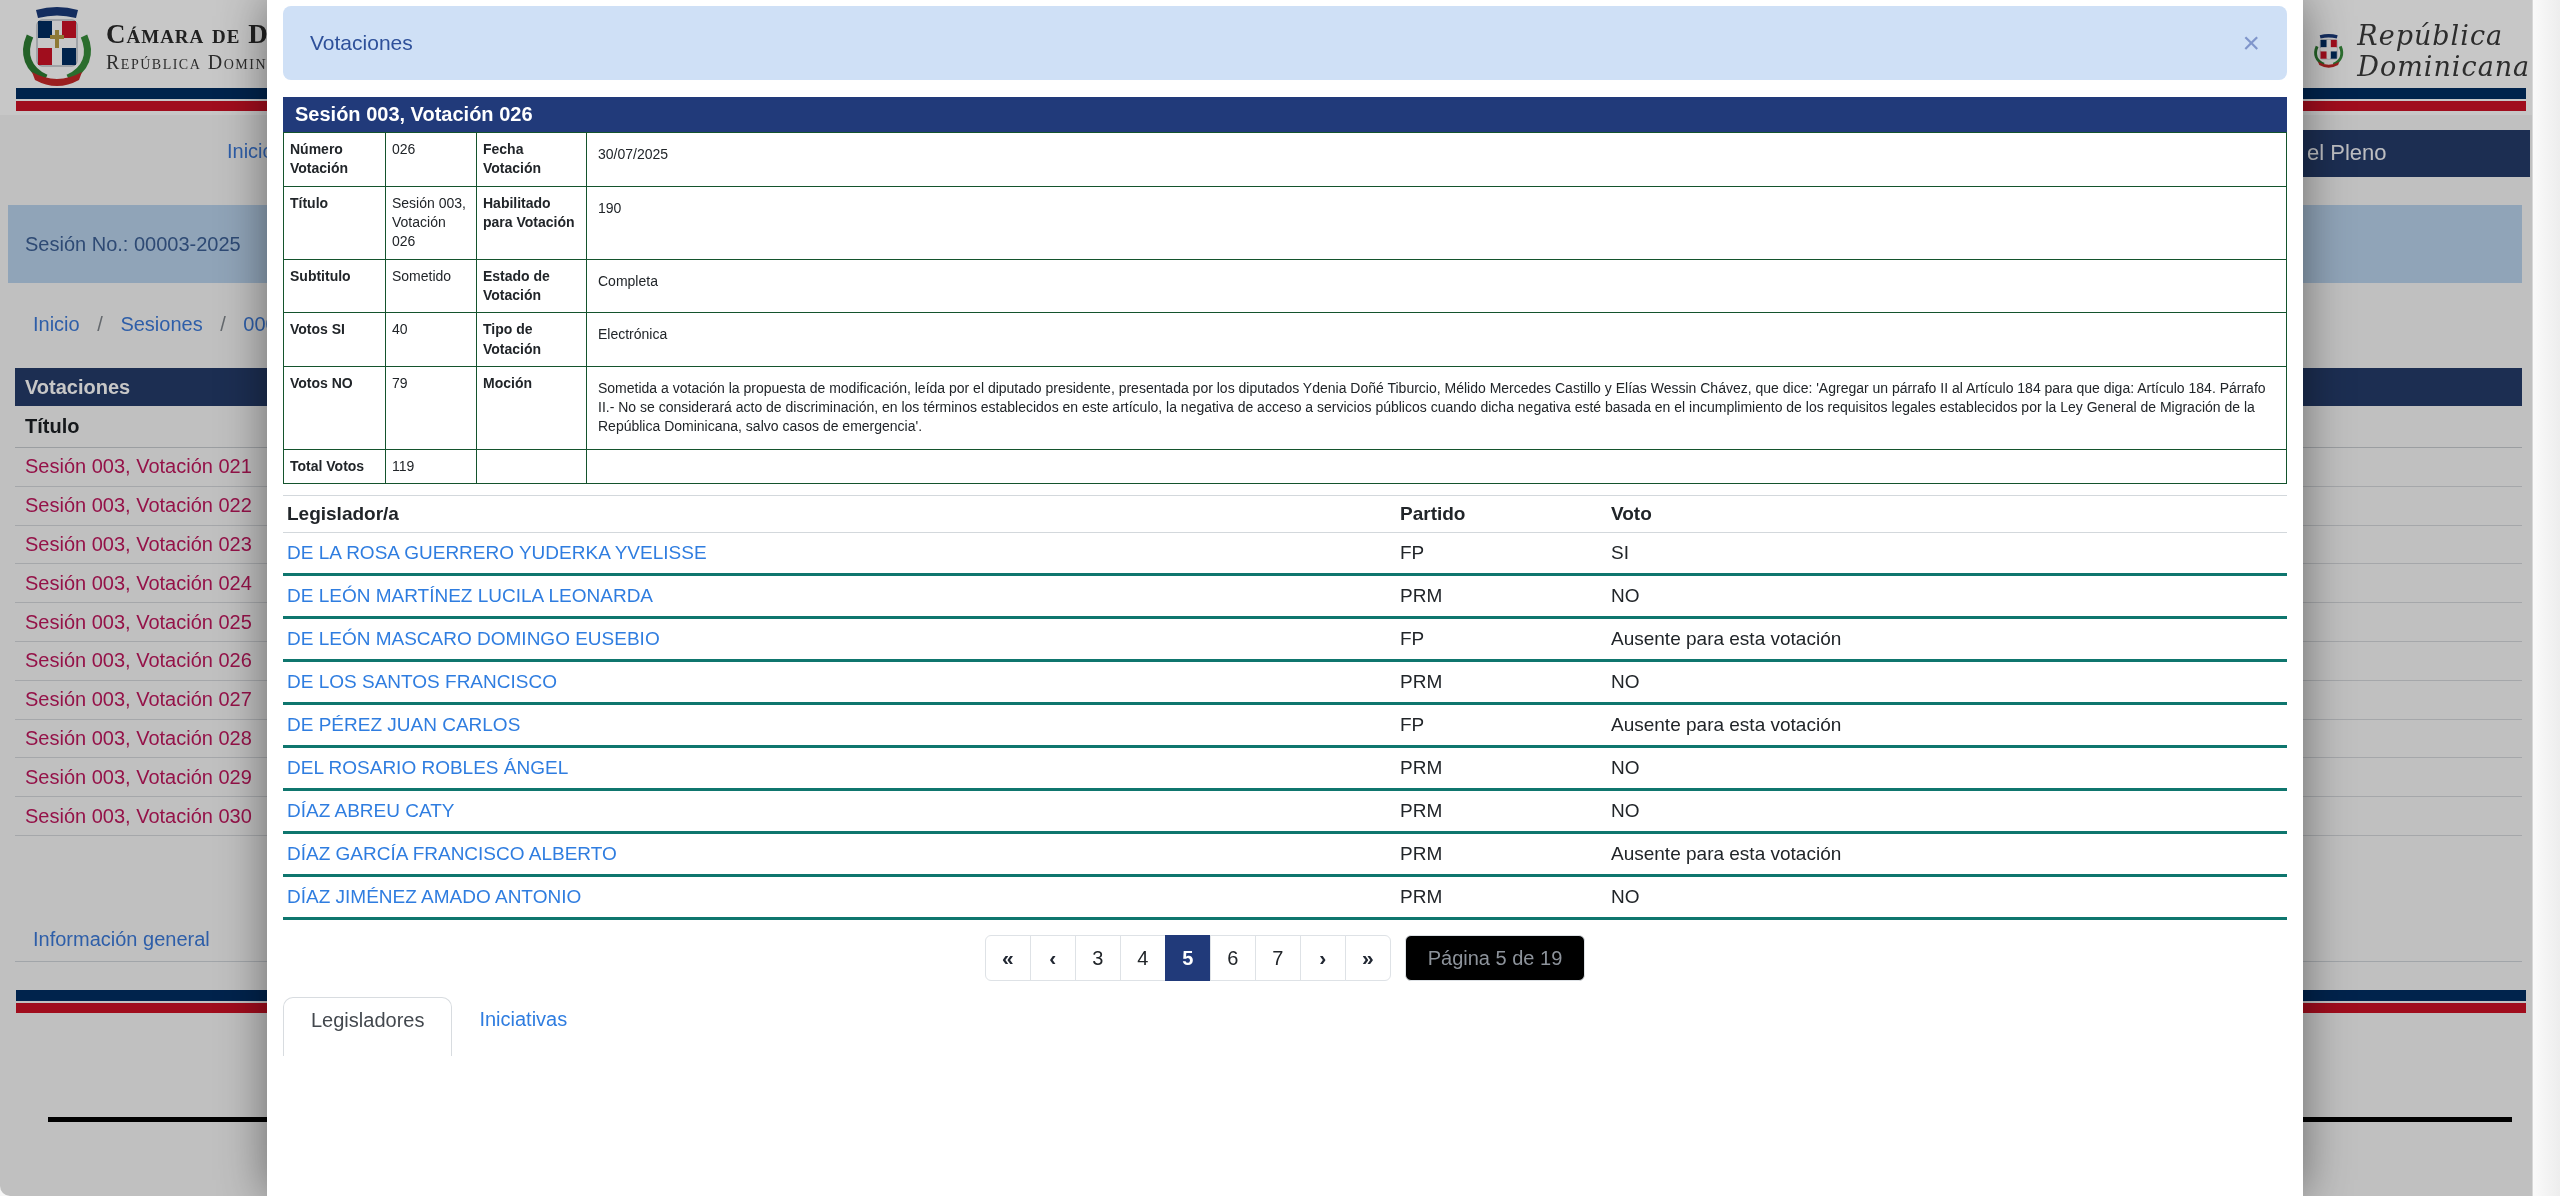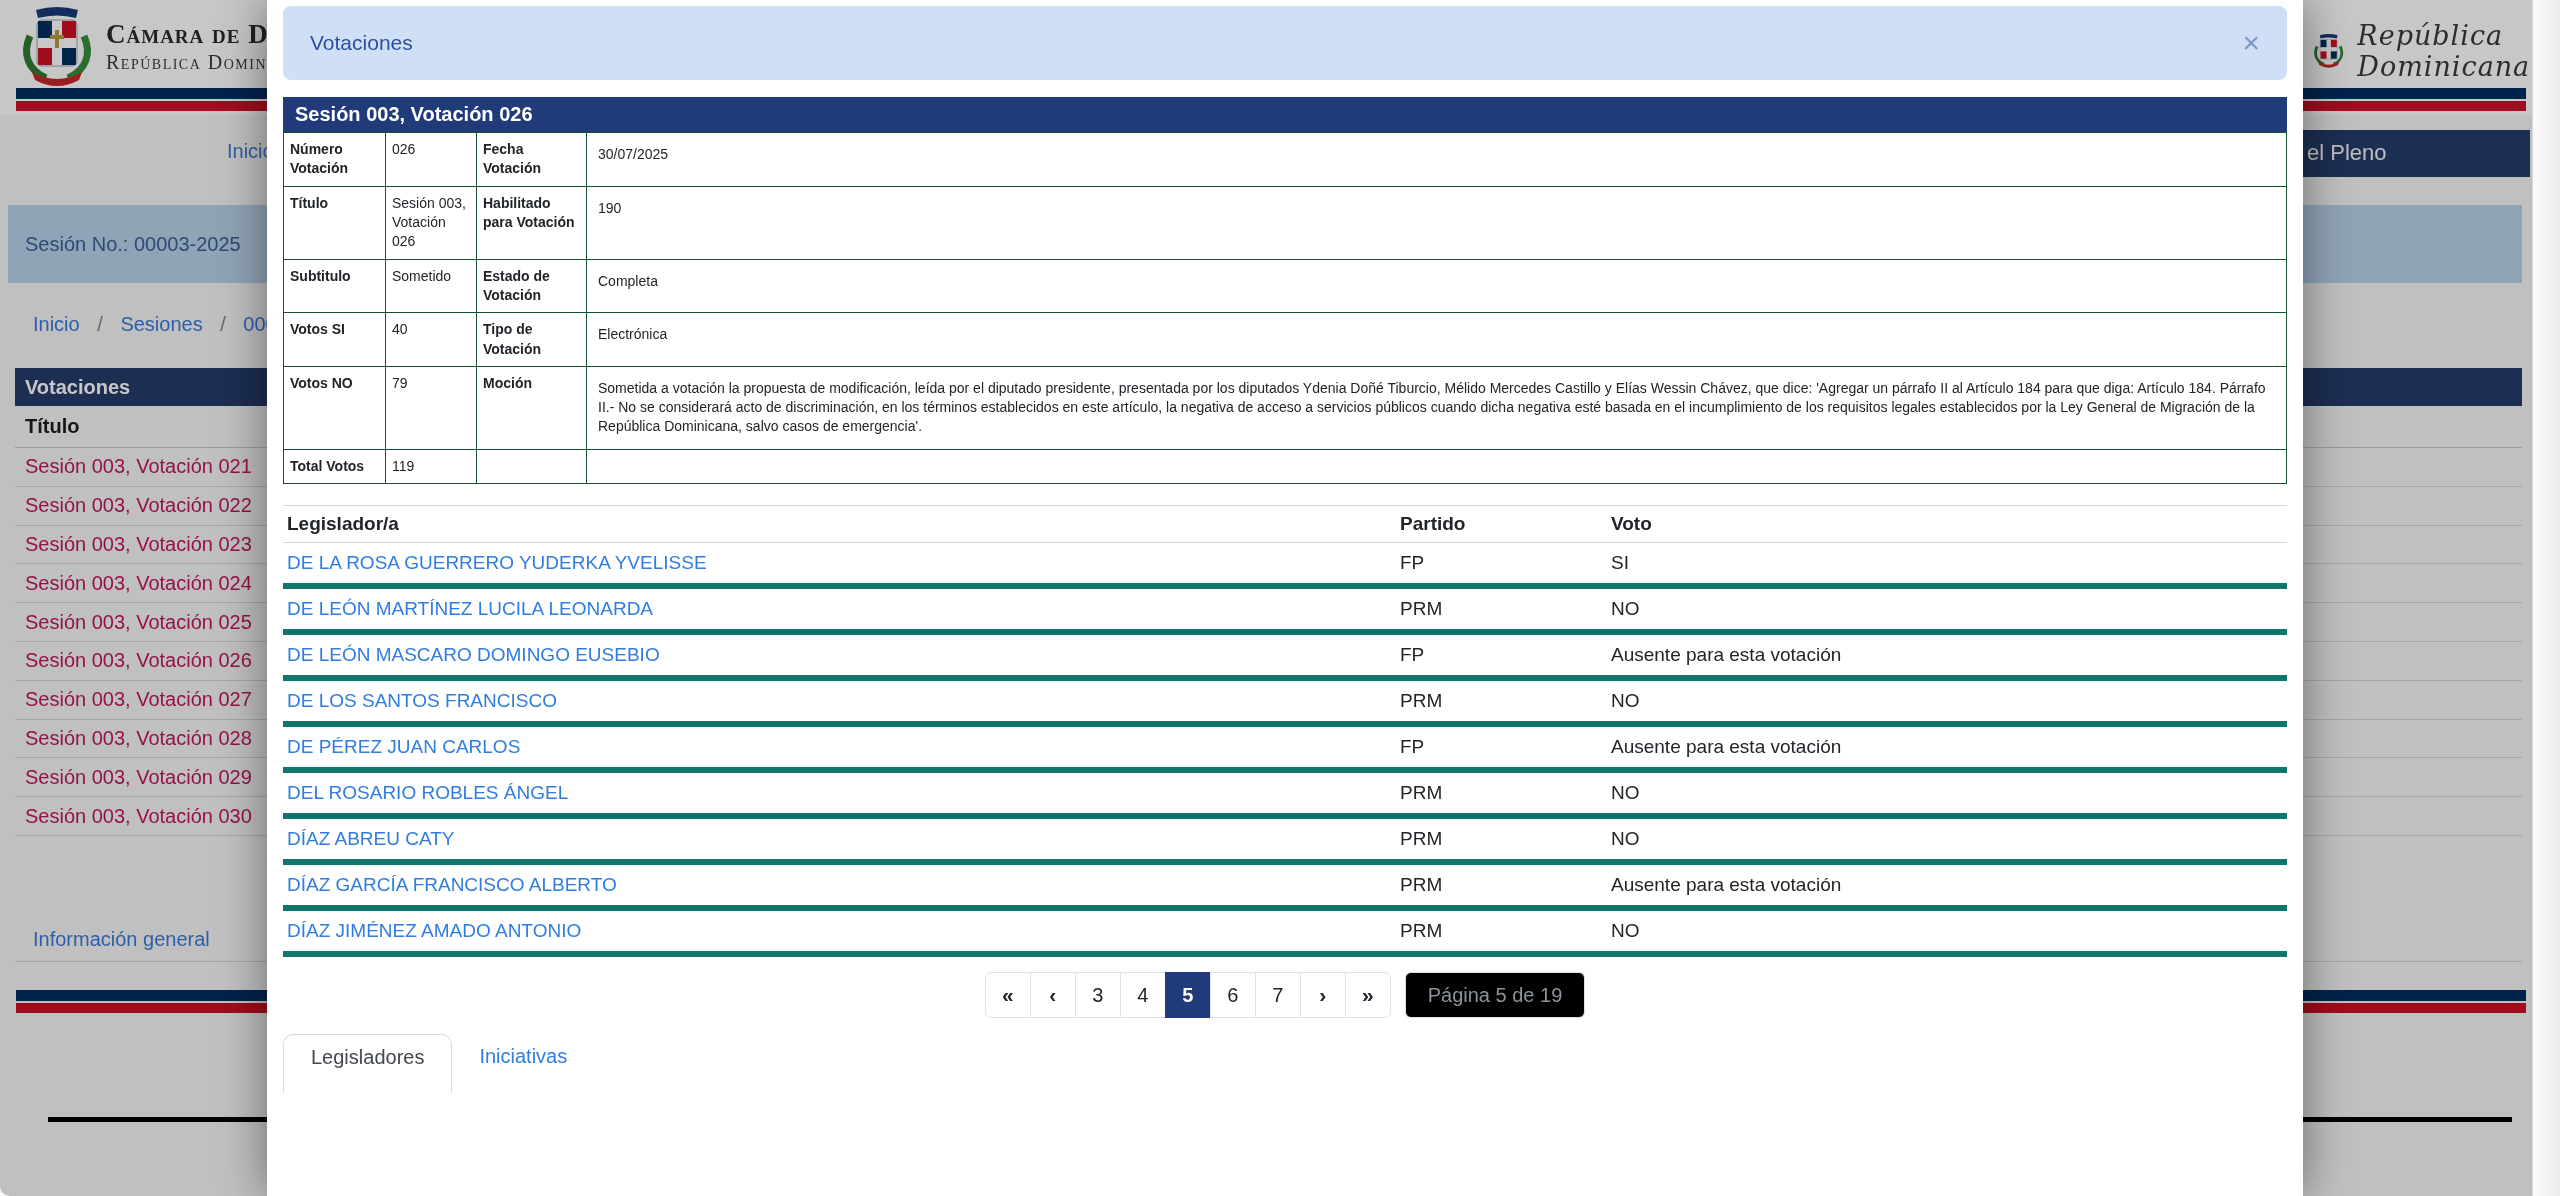--- a/index.html
+++ b/index.html
@@ -55,24 +55,24 @@
              align-items:center;justify-content:space-between;padding:0 27px;}
   .modal-title{color:#2e509a;font-size:21px;}
   .modal-close{color:#8096cb;font-size:30px;line-height:1;background:none;border:0;cursor:pointer;padding:0;}
   .tbl-bar{margin-top:17px;height:35px;background:#213a7a;color:#fff;font-weight:700;font-size:20px;
            display:flex;align-items:center;padding-left:12px;}
   table.details{width:100%;border-collapse:collapse;table-layout:fixed;}
   table.details td{border:1px solid #14532d;font-size:14px;line-height:1.38;padding:7px 6px;
                    vertical-align:top;color:#212529;word-wrap:break-word;}
   table.details td.lbl{font-weight:700;}
   table.details td.wide{padding:12px 11px;}
-  table.legis{width:100%;border-collapse:collapse;table-layout:fixed;margin-top:21px;}
+  table.legis{width:100%;border-collapse:collapse;table-layout:fixed;margin-top:11px;}
   table.legis th{font-size:19px;font-weight:700;color:#212529;text-align:left;padding:7px 4px;
                  border-top:1px solid #d3d8dc;border-bottom:1px solid #d3d8dc;}
-  table.legis td{font-size:19px;color:#212529;padding:9px 4px;border-bottom:6px solid #0f766e;}
+  table.legis td{font-size:19px;color:#212529;padding:9px 4px;border-bottom:3px solid #0f766e;}
   table.legis td.name a{color:#2f7de0;text-decoration:none;}
   .pager{display:flex;justify-content:center;align-items:center;margin-top:15px;}
   .pg{height:46px;min-width:46px;margin-left:-1px;border:1px solid #dee2e6;background:#fff;
       display:flex;align-items:center;justify-content:center;font-size:20px;color:#212529;
       cursor:pointer;padding:0 12px;}
   .pg.arrow{font-weight:800;color:#222833;font-size:21px;}
   .pg.first{border-radius:6px 0 0 6px;margin-left:0;}
   .pg.last{border-radius:0 6px 6px 0;}
   .pg.active{background:#213a7a;border-color:#213a7a;color:#fff;font-weight:700;}
   .pg-summary{height:46px;margin-left:14px;border:1px solid #dee2e6;border-radius:6px;background:#000000;

